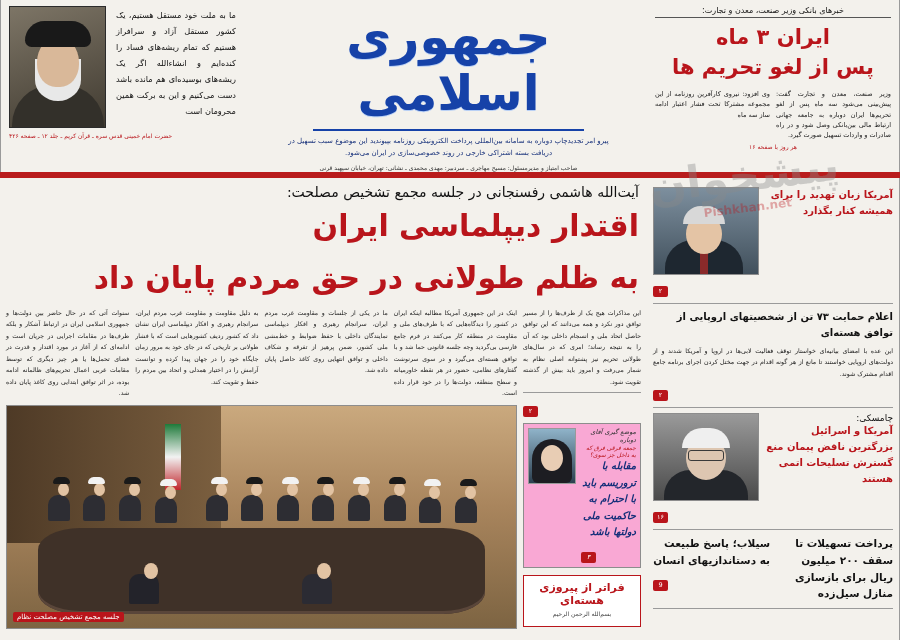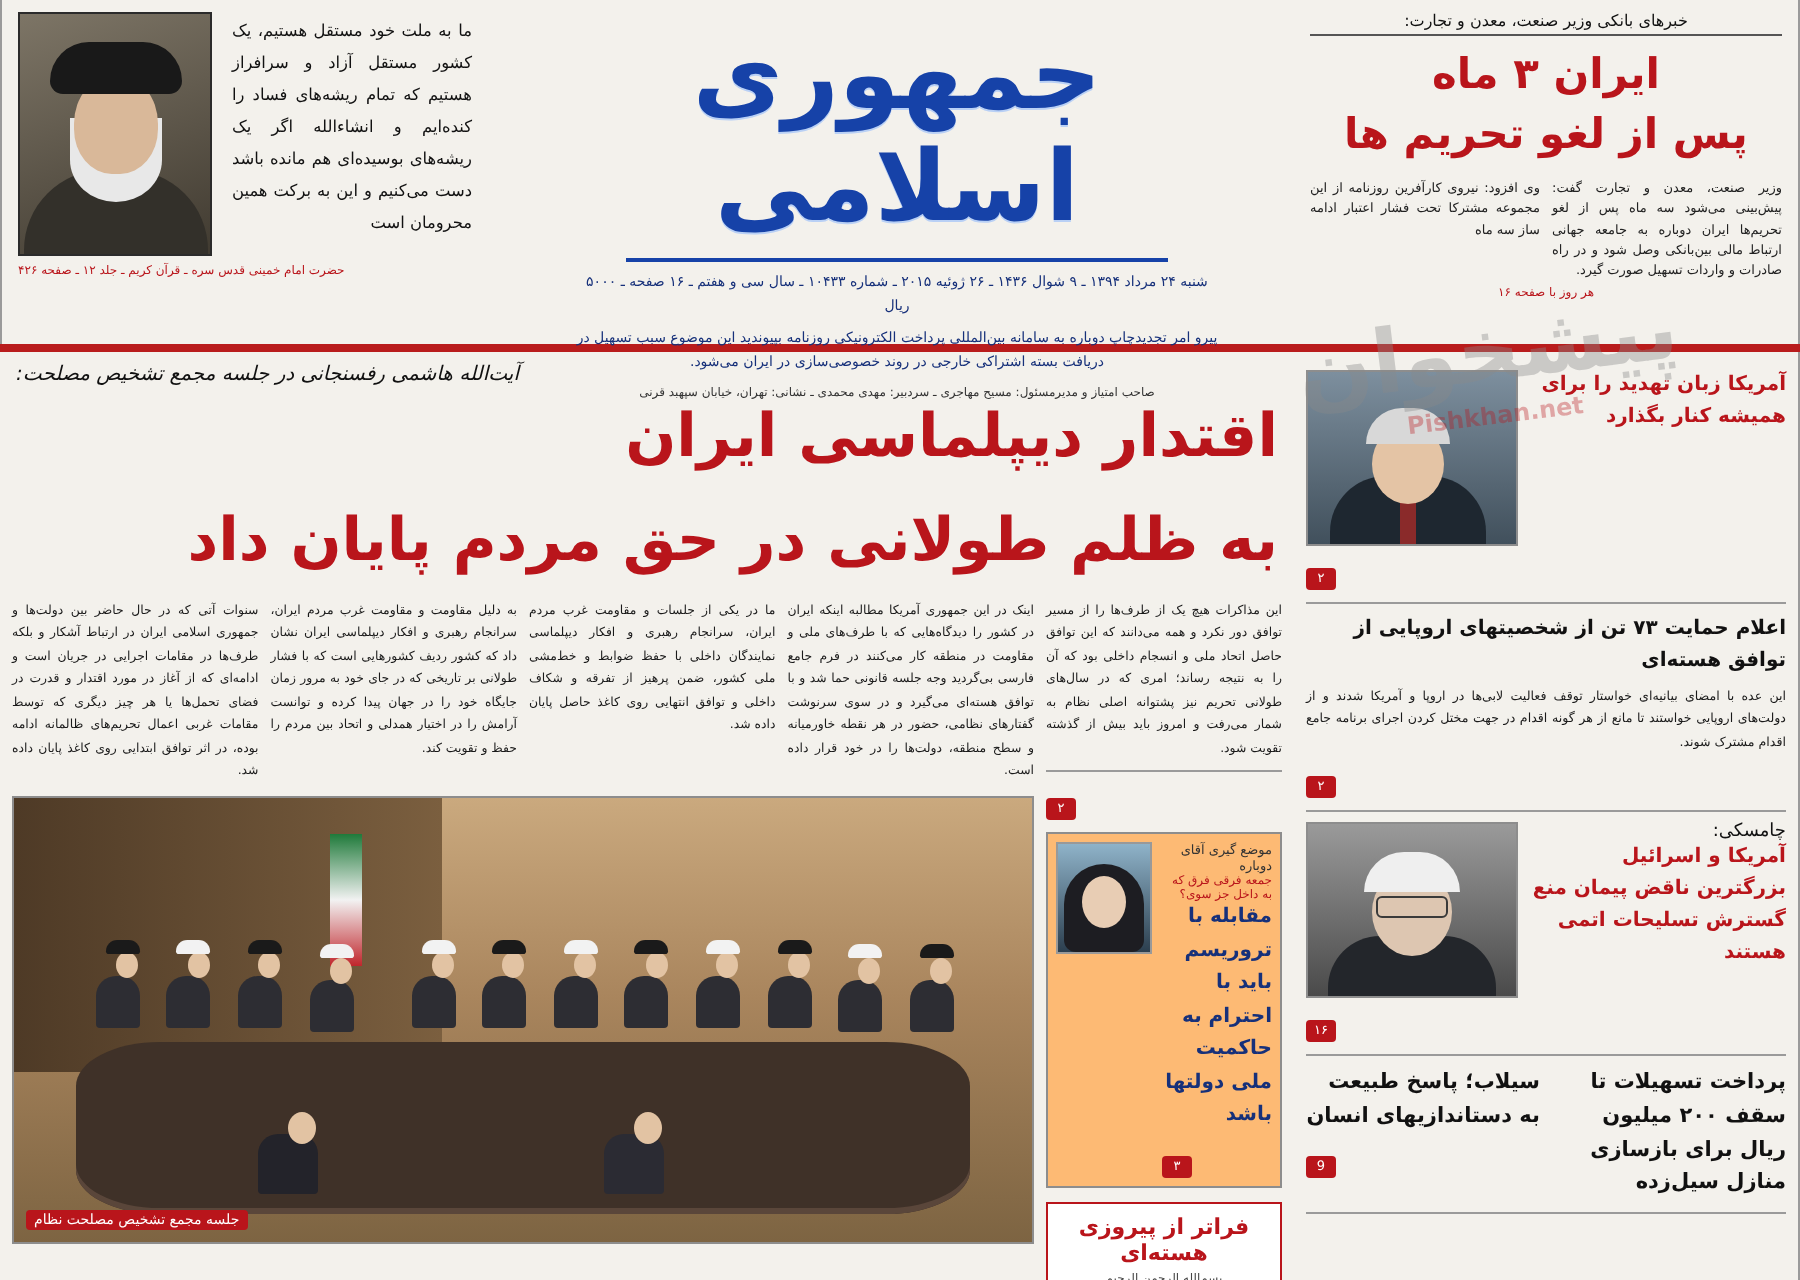--- a/index.html
+++ b/index.html
@@ -12,21 +12,21 @@
   .page{
     position:relative;
     width:900px;height:640px;
     background:#f3f1ec;
     box-sizing:border-box;
   }
   
   .masthead{
     position:relative;
     height:172px;
-    border-bottom:4px solid #b91c1c;
+    border-bottom:6px solid #b91c1c;
     display:flex;
     flex-direction:row-reverse;
     gap:31px;
   }
   .mh-col{box-sizing:border-box;}
   .mh-right{
     width:250px;padding:6px 8px 4px 8px;
     border-left:1px solid #9a9a9a;
   }
   .mh-center{
@@ -119,21 +119,21 @@
   
   .body{
     display:flex;flex-direction:row-reverse;height:468px;
   }
   .col-main{flex:1;box-sizing:border-box;padding:4px 6px 0 6px;}
   .col-side{
     width:253px;box-sizing:border-box;padding:4px 6px 0 6px;
     border-right:1px solid #9a9a9a;
   }
   .kicker{
-    font-size:10px;color:#111;text-align:left;margin:2px 2px 4px 2px;font-style:italic;
+    font-size:14px;color:#111;text-align:right;margin:2px 2px 4px 2px;
   }
   .lead-head{
     color:#b9151b;font-weight:bold;font-size:30px;line-height:1.45;
     text-align:right;margin:0 2px 8px 2px;letter-spacing:-0.5px;
   }
   .cols4{
     display:flex;flex-direction:row-reverse;gap:6px;
     font-size:6.2px;line-height:1.85;color:#1a1a1a;text-align:justify;
     margin-bottom:6px;
   }
@@ -193,22 +193,22 @@
     font-weight:bold;font-size:10.5px;line-height:1.6;color:#111;text-align:right;
   }
   
   .main-inner{display:flex;flex-direction:row-reverse;gap:6px;}
   .rail{width:118px;flex:0 0 auto;}
   .rail-text{
     font-size:6.2px;line-height:1.85;color:#1a1a1a;text-align:justify;
     border-bottom:1px solid #9a9a9a;padding-bottom:5px;margin-bottom:5px;
   }
   .rail-box{
-    border:1px solid #8d8d8d;background:#fdba74;padding:4px;margin-top:6px;
-    display:flex;flex-direction:row-reverse;gap:5px;
+    border:1px solid #8d8d8d;background:#f9a8d4;padding:4px;margin-top:6px;
+    display:flex;flex-direction:row-reverse;gap:5px;font-style:italic;
   }
   .rail-photo{
     width:46px;height:54px;flex:0 0 auto;border:1px solid #999;position:relative;overflow:hidden;
     background:#2a3a4a;
   }
   .rail-photo .bg{position:absolute;inset:0;background:linear-gradient(180deg,#8fb3c9,#2c3f4f);}
   .rail-photo .scarf{position:absolute;left:50%;top:10px;transform:translateX(-50%);width:40px;height:44px;border-radius:20px 20px 6px 6px;background:#1d1d22;}
   .rail-photo .face{position:absolute;left:50%;top:16px;transform:translateX(-50%);width:22px;height:26px;border-radius:50%;background:#e8cdb4;}
   .rail-head{
     color:#16307a;font-weight:bold;font-size:10px;line-height:1.65;text-align:right;flex:1;
@@ -237,21 +237,20 @@
             <div class="turban"></div>
         </div>
         <div class="quote-text">ما به ملت خود مستقل هستیم، یک کشور مستقل آزاد و سرافراز هستیم که تمام ریشه‌های فساد را کنده‌ایم و انشاءالله اگر یک ریشه‌های بوسیده‌ای هم مانده باشد دست می‌کنیم و این به برکت همین محرومان است</div>
       </div>
       <div class="quote-sign">حضرت امام خمینی قدس سره ـ قرآن کریم ـ جلد ۱۲ ـ صفحه ۴۲۶</div>
     </div>
 
     <div class="mh-col mh-center">
       <div class="logo-title">جمهوری اسلامی</div>
       <div class="logo-rule"></div>
-      <div class="logo-meta">شنبه ۲۴ مرداد ۱۳۹۴ ـ ۹ شوال ۱۴۳۶ ـ ۲۶ ژوئیه ۲۰۱۵ ـ شماره ۱۰۴۳۳ ـ سال سی و هفتم ـ ۱۶ صفحه ـ ۵۰۰۰ ریال</div>
       <div class="logo-meta line2">پیرو امر تجدیدچاپ دوباره به سامانه بین‌المللی پرداخت الکترونیکی روزنامه بپیوندید این موضوع سبب تسهیل در دریافت بسته اشتراکی خارجی در روند خصوصی‌سازی در ایران می‌شود.</div>
       <div class="logo-foot">صاحب امتیاز و مدیرمسئول: مسیح مهاجری ـ سردبیر: مهدی محمدی ـ نشانی: تهران، خیابان سپهبد قرنی</div>
     </div>
 
     <div class="mh-col mh-left" style="display:block;">
       <div class="banner-label">خبرهای بانکی وزیر صنعت، معدن و تجارت:</div>
       <div class="banner-head">ایران ۳ ماه</div>
       <div class="banner-head">پس از لغو تحریم ها</div>
       <div class="banner-sub">
         <div>وزیر صنعت، معدن و تجارت گفت: پیش‌بینی می‌شود سه ماه پس از لغو تحریم‌ها ایران دوباره به جامعه جهانی ارتباط مالی بین‌بانکی وصل شود و در راه صادرات و واردات تسهیل صورت گیرد.</div>

